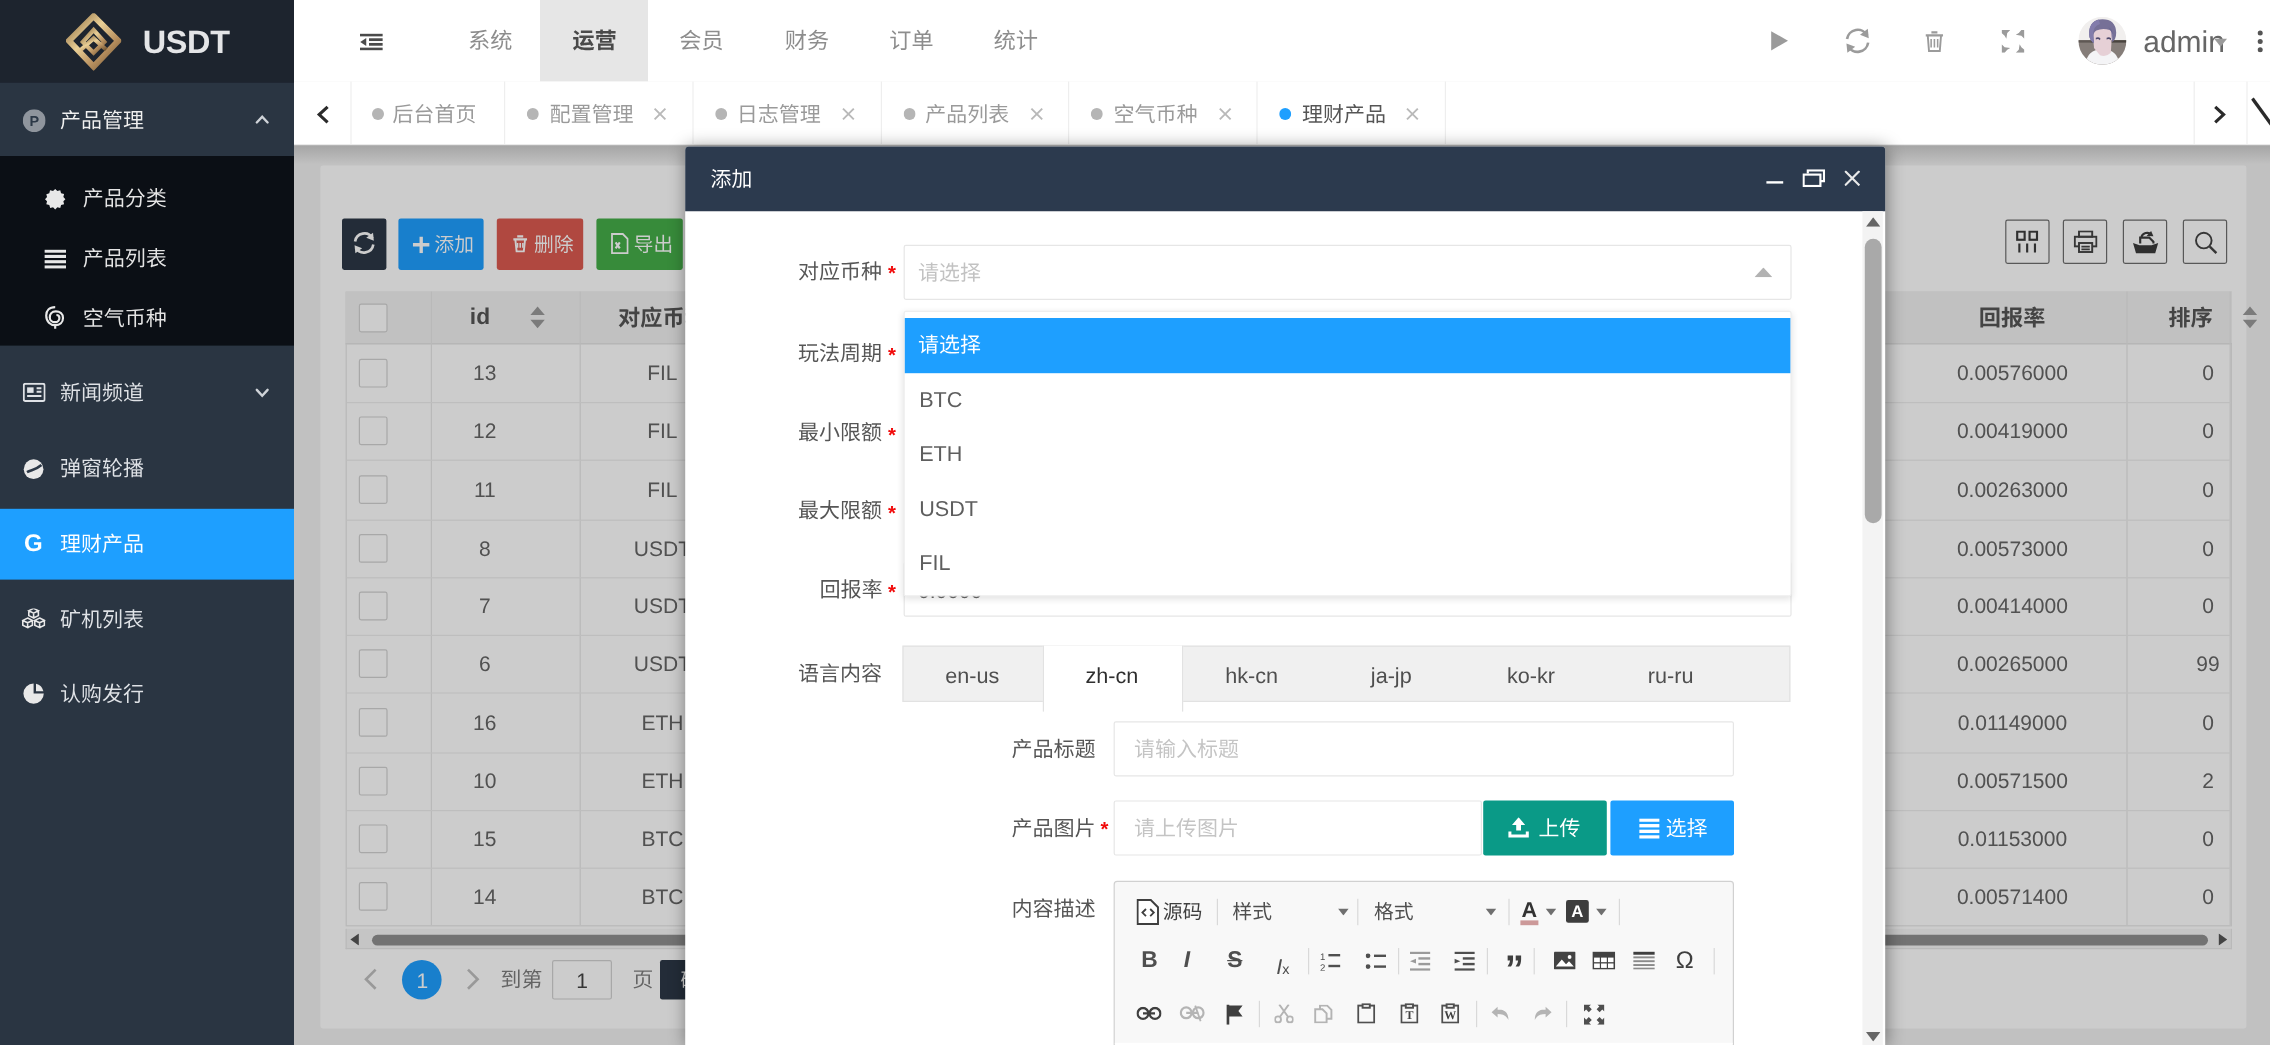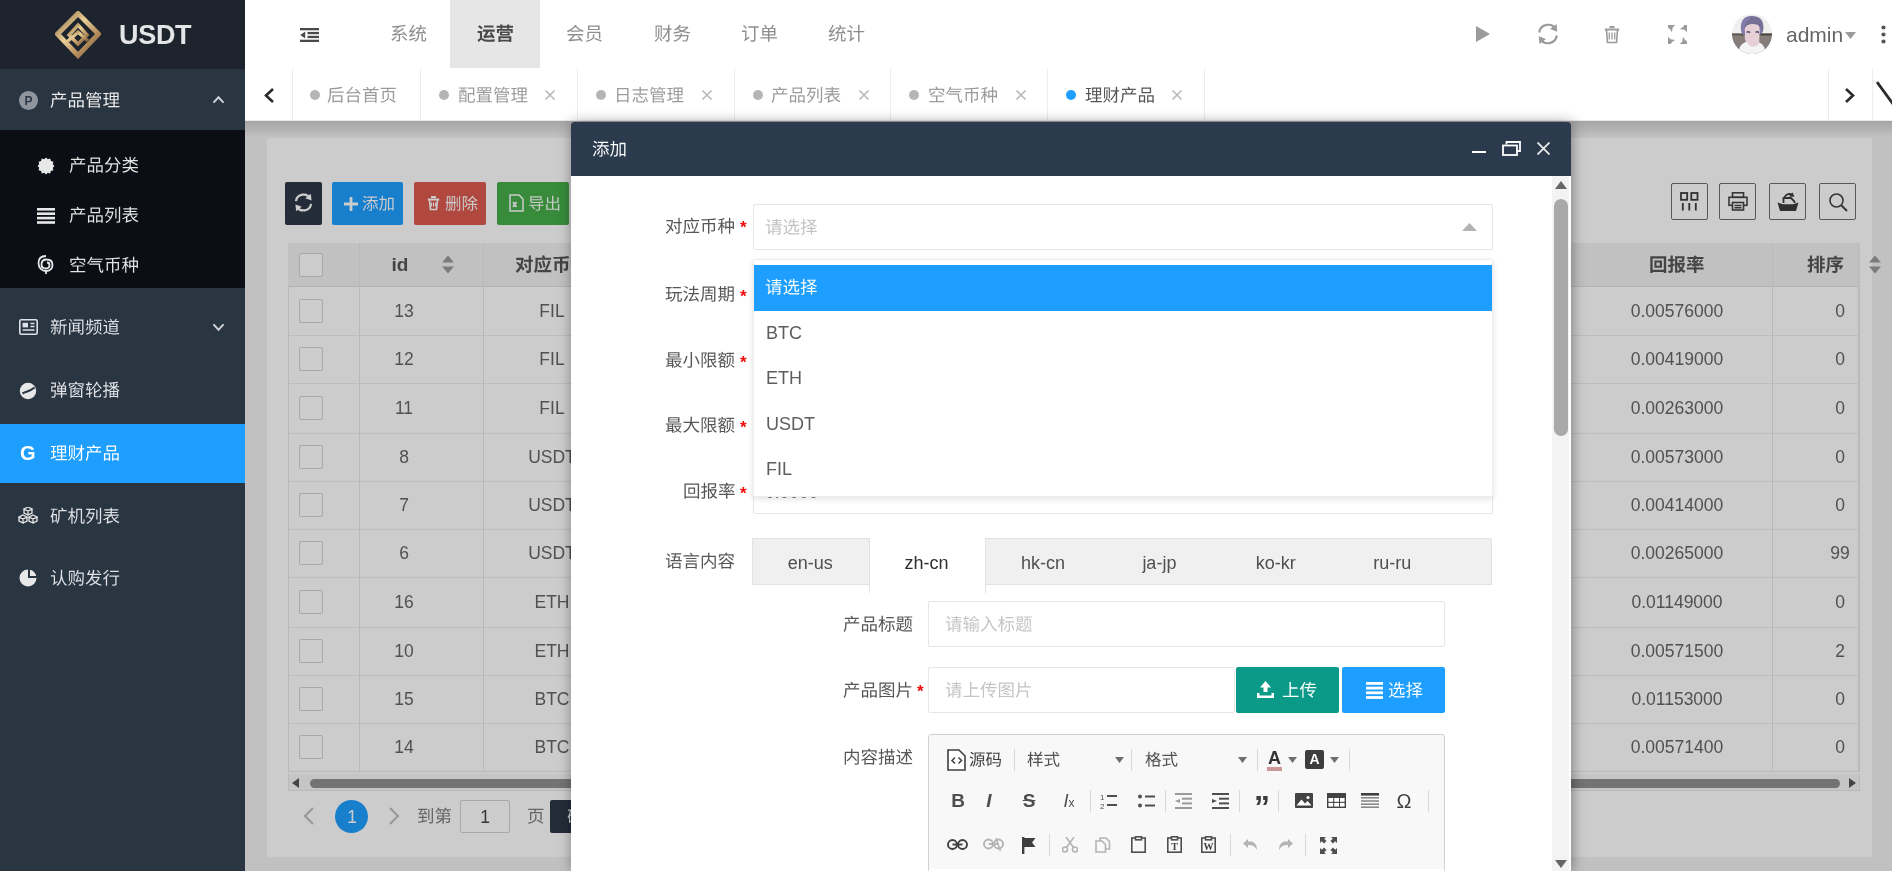--- a/index.html
+++ b/index.html
@@ -246,21 +246,21 @@
 <path d="M6 40 Q7 27 20 27 Q33 27 34 40 Z" fill="#f4f4f6"></path>
 <path d="M12 13 Q12 8 20 8 Q28 8 28 14 L27 30 Q23 34 18 32 L13 26 Z" fill="#e6d0d6"></path>
 <path d="M20 2 Q31 2 31.5 13 Q31.5 19 28 21 L28.5 15 Q28 12 26 11 Q20 9 15 11.5 Q12.5 13 12.5 16 L13 22 Q9 20 8.8 13.5 Q9.5 2 20 2 Z" fill="#767097"></path>
 <path d="M8.8 14 Q9 4 17 2.3 L18 6 Q12 8 12.4 15 L13 22 Q9.2 20 8.8 14 Z" fill="#837cab"></path>
 <path d="M25 9 Q29 10 28.6 16 L28 21 L27.5 13 Q27 10.5 25 9 Z" fill="#6a6492"></path>
 <path d="M14.5 17.5 Q16.5 16.3 18.3 17.8 L18 19.5 Q16.3 18 14.5 19 Z" fill="#4f4a6e"></path>
 <path d="M23.5 17.5 Q25.5 16.3 27.2 17.8 L27 19.5 Q25.3 18 23.5 19 Z" fill="#4f4a6e"></path>
 </g>
       </svg>
     </div>
-    <div class="a" style="left:1786px;top:22.9px;"><span style="font-size:21px;color:#666;font-weight:normal;line-height:24px;white-space:nowrap;">admin</span></div>
+    <div class="a" style="left:1786px;top:22.9px;"><span style="font-size:25px;color:#666;font-weight:normal;line-height:24px;white-space:nowrap;">admin</span></div>
     <div class="a" style="left:1845px;top:32px;">
       <svg width="11" height="7" viewBox="0 0 11 7">
         <path d="M0 0 L11 0 L5.5 7 Z" fill="#9b9b9b"></path>
       </svg>
     </div>
     <div class="a" style="left:1881px;top:25px;">
       <svg width="5" height="19" viewBox="0 0 5 19">
         <g fill="#555">
           <circle cx="2.5" cy="2.5" r="2.1"></circle>
           <circle cx="2.5" cy="9.5" r="2.1"></circle>
@@ -1033,21 +1033,21 @@
     <div class="a" style="left:948.0px;top:789.2px;">
       <span style="display:block;width:20px;text-align:center;font-size:19px;color:#4f4f4f;font-weight:bold;line-height:24px;">B</span>
     </div>
     <div class="a" style="left:979.0px;top:789.2px;">
       <span style="display:block;width:20px;text-align:center;font-size:19px;color:#4f4f4f;font-weight:bold;line-height:24px;font-style:italic">I</span>
     </div>
     <div class="a" style="left:1019.0px;top:789.2px;">
       <span style="display:block;width:20px;text-align:center;font-size:19px;color:#4f4f4f;font-weight:bold;line-height:24px;text-decoration:line-through">S</span>
     </div>
     <div class="a" style="left:1056.0px;top:789.8px;">
-      <span style="display:block;width:26px;text-align:center;font-size:18px;color:#4f4f4f;font-weight:normal;line-height:22px;"><i>I</i><span style="font-size:12px">x</span></span>
+      <span style="display:block;width:26px;text-align:center;font-size:18px;color:#4f4f4f;font-weight:normal;line-height:32px;"><i>I</i><span style="font-size:12px">x</span></span>
     </div>
     <div class="a" style="left:1090px;top:790px;">
       <div style="width:1px;height:22px;background:#d9d9d9"></div>
     </div>
     <div class="a" style="left:1100px;top:793px;">
       <svg width="17" height="16">
         <g fill="#4f4f4f">
           <text x="0" y="7" font-size="8" font-family="Liberation Sans">1</text>
           <text x="0" y="16" font-size="8" font-family="Liberation Sans">2</text>
           <rect x="7" y="2" width="10" height="2"></rect>

